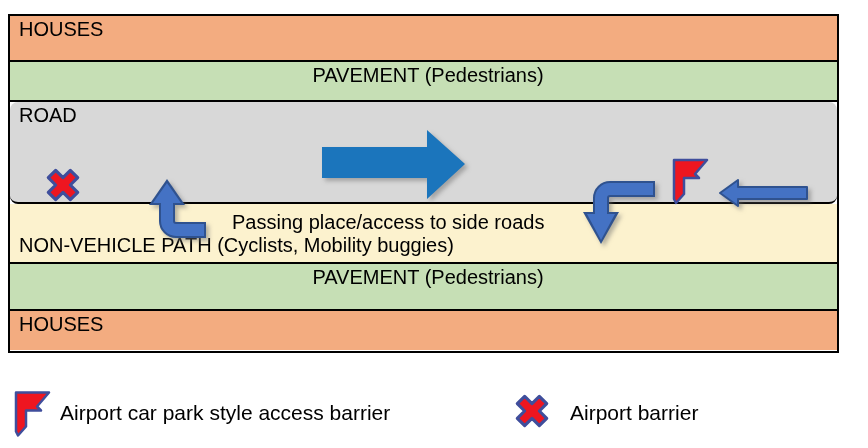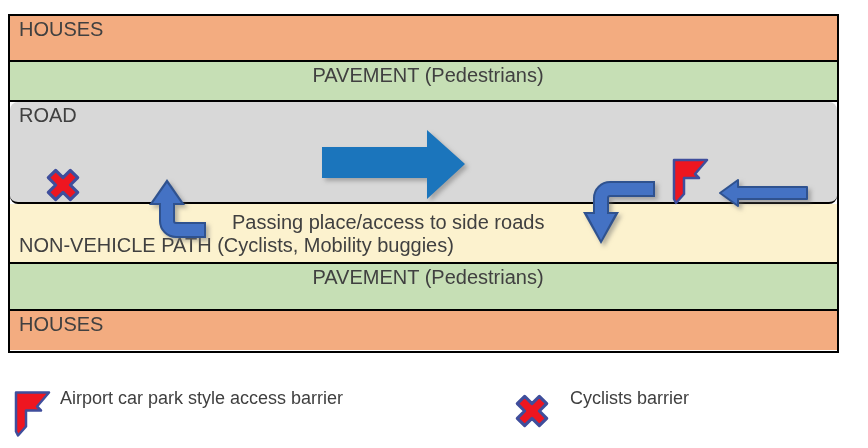--- a/index.html
+++ b/index.html
@@ -1,21 +1,21 @@
 <!DOCTYPE html>
 <html><head>
 <meta charset="utf-8">
 <style>
   html,body{margin:0;padding:0;background:#ffffff;}
   #stage{
     position:relative;
     width:868px;height:448px;
     background:#ffffff;
     font-family:"Liberation Sans", sans-serif;
-    color:#404040;
+    color:#000000;
     overflow:hidden;
   }
   
   #zones{
     position:absolute;left:8px;top:14px;
     width:831px;height:339px;
     border:2px solid #000;
     box-sizing:border-box;
   }
   .band{
@@ -40,22 +40,22 @@
   .annotation{
     position:absolute;left:232px;top:211px;
     font-size:20px;white-space:nowrap;
   }
 
   .icon-abs{position:absolute;}
   .shadowed{filter:drop-shadow(3px 3px 2px rgba(110,110,110,0.5));}
 
   
   .legend-label{
-    position:absolute;top:388px;
-    font-size:18px;white-space:nowrap;
+    position:absolute;top:401px;
+    font-size:21px;white-space:nowrap;
   }
 </style>
 </head>
 <body>
 
 <div id="stage">
 
   <div id="zones">
     <div class="band band-houses h-houses-top">
       <span>HOUSES</span>
@@ -110,15 +110,15 @@
   </svg>
 
   <svg class="icon-abs" style="left:14px;top:390px;" width="38" height="48" viewBox="0 0 38 47">
     <polygon points="2,2 35,2 23,16 27,20 12,20 12,36 4,45 2,41" fill="#EE1620" stroke="#3F4E9C" stroke-width="2.5" stroke-linejoin="round"></polygon>
   </svg>
   <div class="legend-label" style="left:60px;">Airport car park style access barrier</div>
 
   <svg class="icon-abs" style="left:511px;top:390px;" width="42" height="42" viewBox="0 0 40 40">
     <polygon points="6,13 13,6 20,13 27,6 34,13 27,20 34,27 27,34 20,27 13,34 6,27 13,20" fill="#EE1620" stroke="#3F4E9C" stroke-width="3" stroke-linejoin="round"></polygon>
   </svg>
-  <div class="legend-label" style="left:570px;">Cyclists barrier</div>
+  <div class="legend-label" style="left:570px;">Airport barrier</div>
 
 </div>
 
 </body></html>

